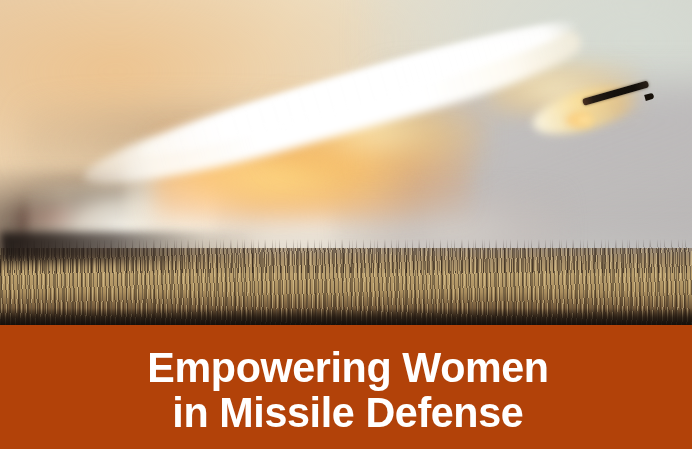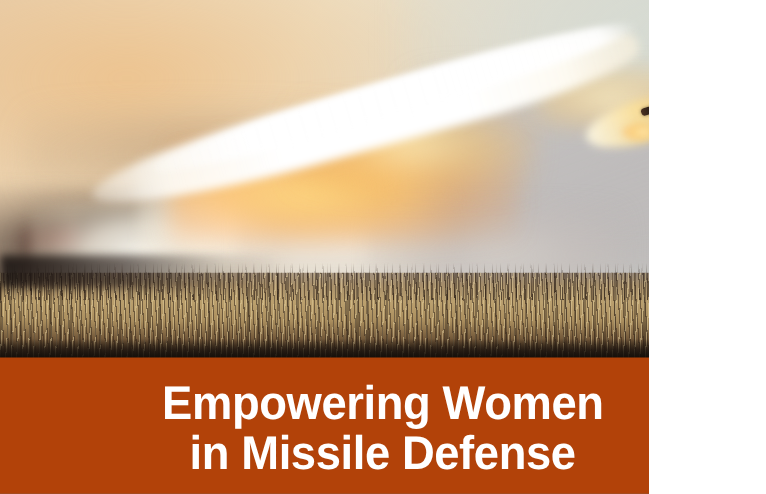--- a/index.html
+++ b/index.html
@@ -6,21 +6,21 @@
     margin: 0;
     padding: 0;
     background: #ffffff;
   }
   body {
     font-family: "Liberation Sans", sans-serif;
   }
 
   .poster {
     position: relative;
-    width: 590px;
+    width: 692px;
     height: 449px;
     overflow: hidden;
     background: #0ea5e9;
   }
 
   
   .photo {
     position: absolute;
     left: 0;
     top: 0;

